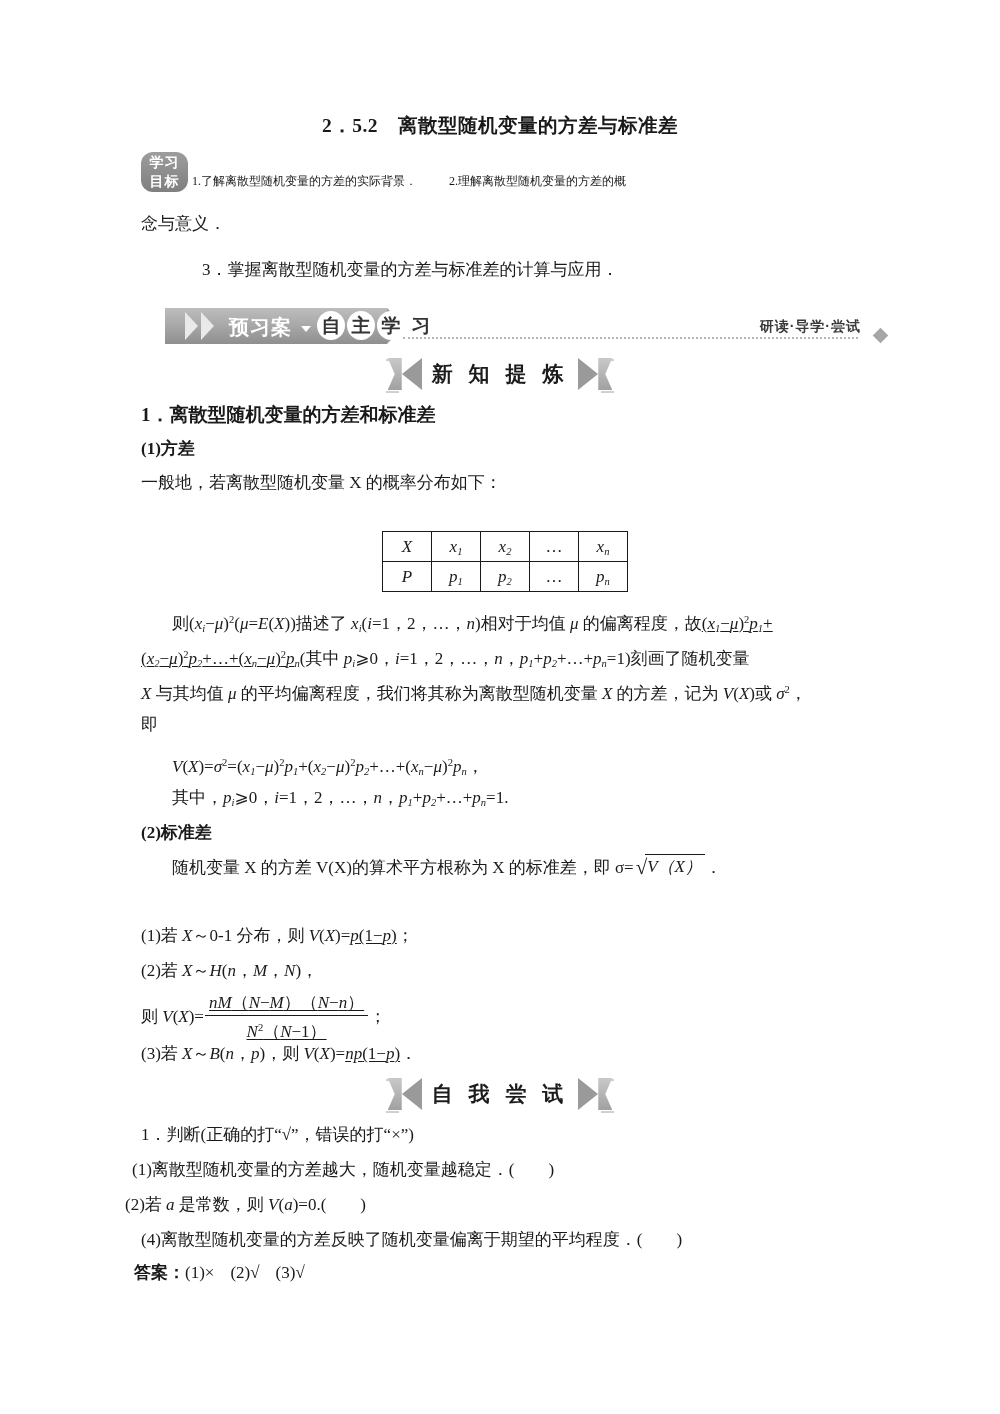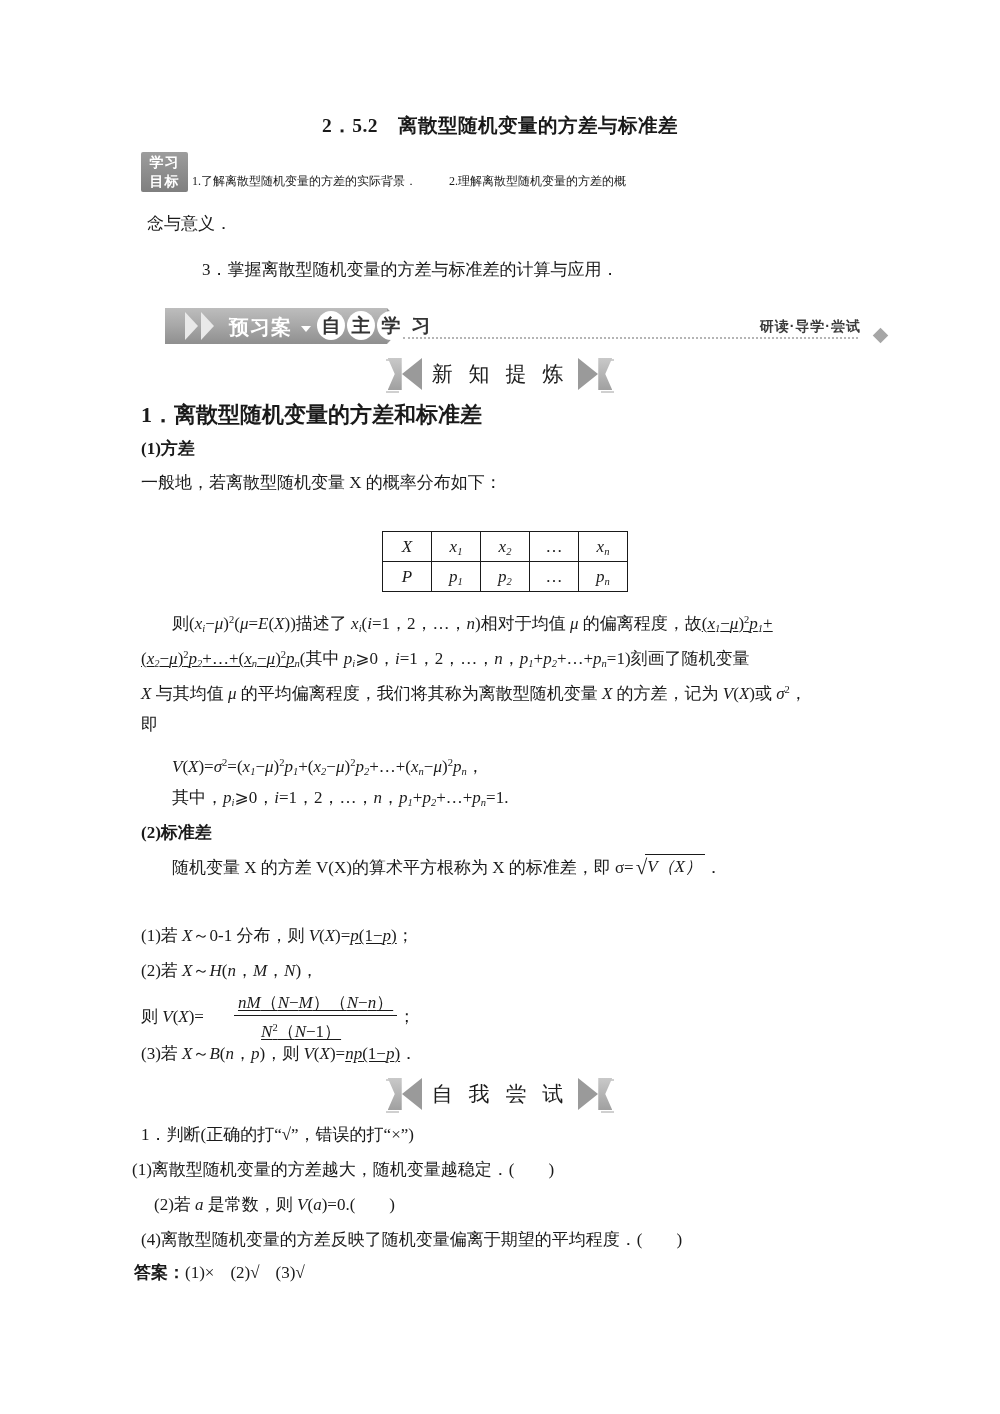--- a/index.html
+++ b/index.html
@@ -22,33 +22,33 @@
 
   
   .doc-title{
     position:absolute;left:0;top:112px;width:1000px;
     text-align:center;font-size:19.5px;font-weight:bold;letter-spacing:.5px;
   }
 
   
   .goal-badge{
     position:absolute;left:141px;top:152px;
-    width:47px;height:40px;border-radius:2px;
+    width:47px;height:40px;border-radius:12px;
     background:linear-gradient(180deg,#9d9d9d 0%,#8c8c8c 55%,#7f7f7f 100%);
     color:#fff;font-weight:bold;font-size:14px;line-height:19px;
     text-align:center;padding-top:1px;box-sizing:border-box;
     font-family:"Liberation Sans","DejaVu Sans",sans-serif;
   }
   .goal-badge span{display:block;letter-spacing:1px;}
 
   .goal-line1{
     position:absolute;left:192px;top:168px;width:700px;
     font-size:12px;line-height:26px;white-space:nowrap;
   }
-  .goal-line2{position:absolute;left:141px;top:212px;font-size:17px;margin-left:6px;}
+  .goal-line2{position:absolute;left:141px;top:212px;font-size:17px;}
   .goal-line3{position:absolute;left:170px;top:258px;font-size:17px;margin-left:32px;}
 
   
   .banner{position:absolute;left:141px;top:308px;width:748px;height:36px;}
   .banner-bar{
     position:absolute;left:24px;top:0;width:222px;height:36px;
     background:linear-gradient(180deg,#bdbdbd 0%,#a8a8a8 48%,#8f8f8f 100%);
   }
   .banner-bar:after{
     content:"";position:absolute;right:-17px;top:0;
@@ -108,21 +108,21 @@
   .hex-arrow-l,.hex-arrow-r{
     width:0;height:0;border-top:16px solid transparent;border-bottom:16px solid transparent;
   }
   .hex-arrow-l{border-right:20px solid #9a9a9a;}
   .hex-arrow-r{border-left:20px solid #9a9a9a;}
   .hex-tail-l{width:14px;height:32px;background:linear-gradient(180deg,#c9c9c9,#a0a0a0);
      clip-path:polygon(0 0,100% 0,100% 100%,0 100%,50% 50%);}
   .hex-tail-r{width:14px;height:32px;background:linear-gradient(180deg,#c9c9c9,#a0a0a0);
      clip-path:polygon(0 0,100% 0,50% 50%,100% 100%,0 100%);}
   .hex-label{
-    background:#ffffff;color:#1c1c1c;font-weight:normal;font-size:21px;
+    background:#ffffff;color:#1c1c1c;font-weight:bold;font-size:21px;
     letter-spacing:5px;padding:0 10px;line-height:32px;
     font-family:"Liberation Sans","DejaVu Sans",sans-serif;
   }
 
   
   .ln{position:absolute;font-size:17px;line-height:22px;white-space:nowrap;}
   .bold{font-weight:bold;}
 
   
   .dist-table{
@@ -138,21 +138,21 @@
   .sqrt{display:inline-block;position:relative;padding-left:2px;}
   .radical{display:inline-block;position:relative;top:1px;
     font-size:21px;line-height:1;}
   .radicand{display:inline-block;border-top:1.3px solid #1a1a1a;
     padding:1px 3px 0 2px;margin-left:-2px;position:relative;top:-1px;}
 
   
   .frac{display:inline-block;vertical-align:middle;text-align:center;
     position:relative;top:-1px;margin:0 1px;}
   .frac .num{display:block;border-bottom:1.4px solid #1a1a1a;padding:0 4px 1px;
-    text-decoration:underline;text-underline-offset:2px;margin-left:29px;}
+    text-decoration:underline;text-underline-offset:2px;}
   .frac .den{display:block;padding:1px 4px 0;text-decoration:underline;
     text-underline-offset:2px;}
 </style>
 </head>
 <body>
 
 <div class="page">
 
   <div class="doc-title cn">2．5.2　离散型随机变量的方差与标准差</div>
 
@@ -193,21 +193,21 @@
       <span class="hex-core">
         <span class="hex-tail-l"></span>
         <span class="hex-arrow-l"></span>
         <span class="hex-label">新 知 提 炼</span>
         <span class="hex-arrow-r"></span>
         <span class="hex-tail-r"></span>
       </span>
     </span>
   </div>
 
-  <div class="ln bold cn" style="left:141px;top:404px;font-size:22px">1．离散型随机变量的方差和标准差</div>
+  <div class="ln bold cn" style="left:141px;top:404px;font-size:19px">1．离散型随机变量的方差和标准差</div>
 
   <div class="ln cn bold" style="left:141px;top:438px">(1)方差</div>
 
   <div class="ln cn" style="left:141px;top:472px">一般地，若离散型随机变量 X 的概率分布如下：</div>
 
   <table class="dist-table">
     <tbody>
         <tr>
       <td class="first"><i class="mi">X</i></td>
       <td><i class="mi">x</i><sub>1</sub></td>
@@ -277,21 +277,21 @@
         <span class="hex-arrow-l"></span>
         <span class="hex-label">自 我 尝 试</span>
         <span class="hex-arrow-r"></span>
         <span class="hex-tail-r"></span>
       </span>
     </span>
   </div>
 
   <div class="ln cn" style="left:141px;top:1124px">1．判断(正确的打“√”，错误的打“×”)</div>
   <div class="ln cn" style="left:132px;top:1159px">(1)离散型随机变量的方差越大，随机变量越稳定．(　　)</div>
-  <div class="ln cn" style="left:154px;top:1194px">
+  <div class="ln cn" style="left:125px;top:1194px">
     (2)若 <i class="mi">a</i> 是常数，则 <i class="mi">V</i>(<i class="mi">a</i>)=0.(　　)
   </div>
   <div class="ln cn" style="left:141px;top:1229px">(4)离散型随机变量的方差反映了随机变量偏离于期望的平均程度．(　　)</div>
 
   <div class="ln cn" style="left:134px;top:1262px">
     <span class="bold">答案：</span><span>(1)×</span><span style="display:inline-block;width:16px"></span><span>(2)√</span><span style="display:inline-block;width:16px"></span><span>(3)√</span>
   </div>
 
 </div>
 

